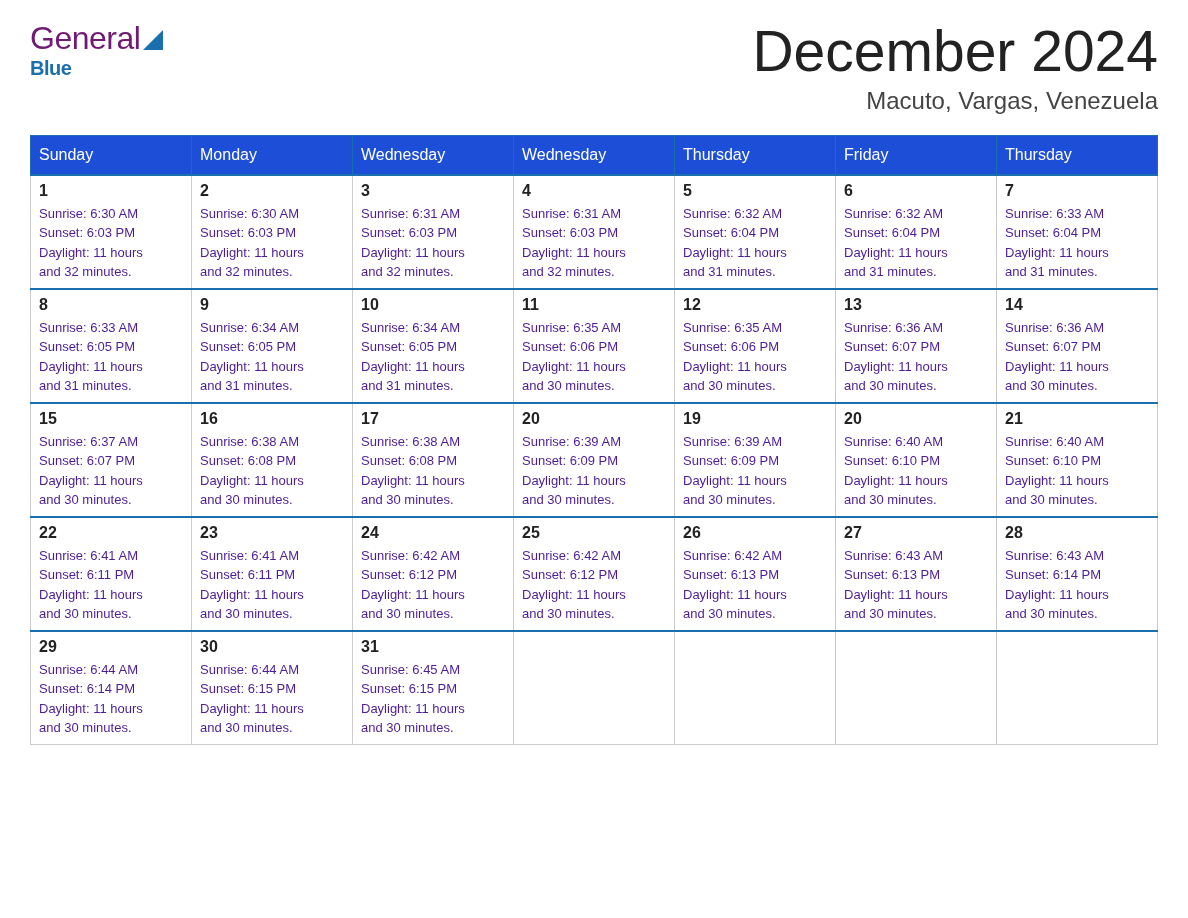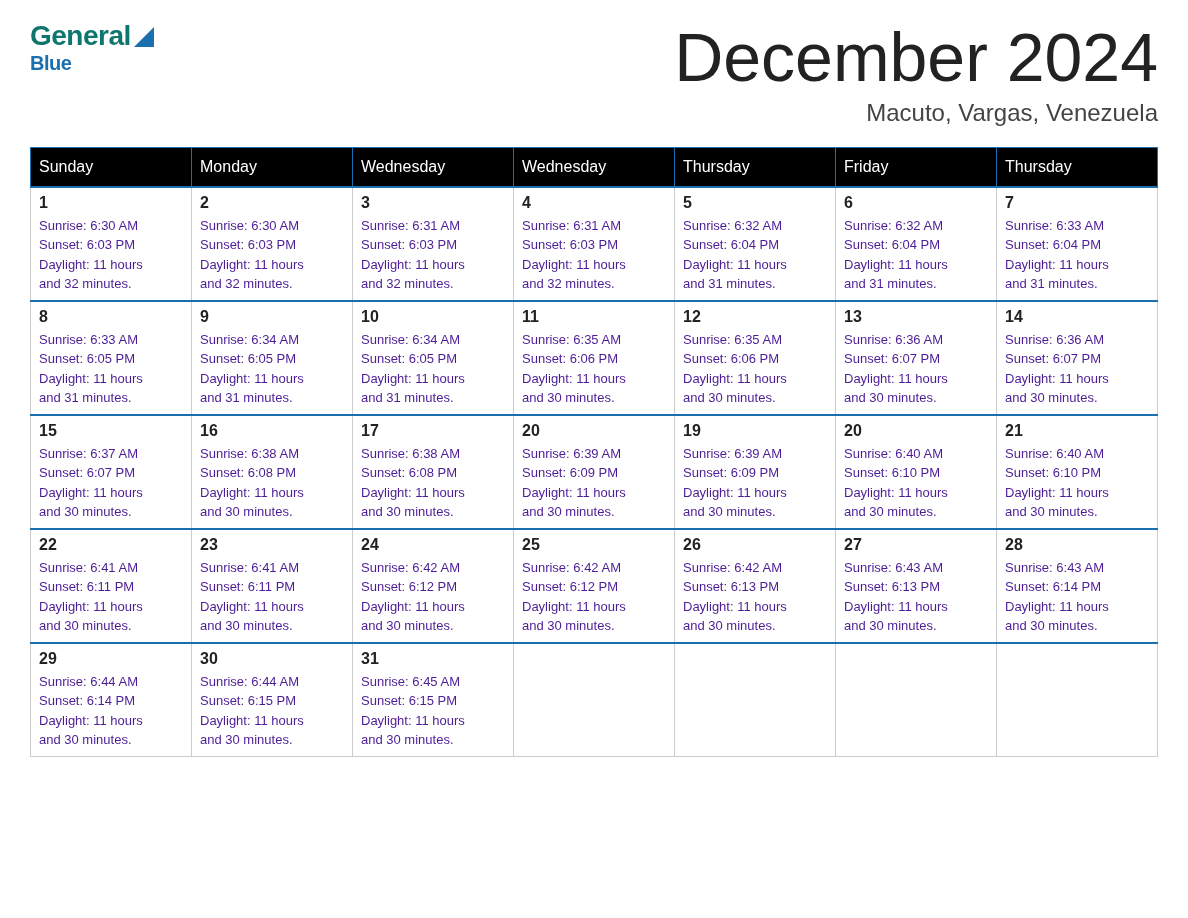--- a/index.html
+++ b/index.html
@@ -18,37 +18,37 @@
     }
     .logo {
       display: flex;
       flex-direction: column;
       align-items: flex-start;
     }
     .title-section {
       text-align: right;
     }
     .month-title {
-      font-size: 68px;
+      font-size: 57px;
       font-weight: normal;
       color: #222;
       line-height: 1.1;
     }
     .location-title {
       font-size: 24px;
       color: #444;
       margin-top: 4px;
     }
     .calendar {
       width: 100%;
       border-collapse: collapse;
       border: 1px solid #aaa;
     }
     .calendar th {
-      background-color: #000000;
+      background-color: #1d4ed8;
       color: #fff;
       font-size: 16px;
       font-weight: normal;
       padding: 10px 8px;
       text-align: left;
       border: 1px solid #1a6faf;
     }
     .calendar td {
       border: 1px solid #ccc;
       vertical-align: top;
@@ -72,23 +72,23 @@
       line-height: 1.5;
     }
     .empty-cell {
       background: #fff;
     }
     .general-line {
       display: flex;
       align-items: center;
     }
     .general-word {
-      font-size: 28px;
-      font-weight: bold;
-      color: #0f766e;
+      font-size: 32px;
+      font-weight: normal;
+      color: #701a75;
       letter-spacing: -0.5px;
     }
     .triangle-icon {
       display: inline-block;
       width: 0;
       height: 0;
       border-style: solid;
       border-width: 0 0 20px 20px;
       border-color: transparent transparent #1a6faf transparent;
       margin-left: 3px;

